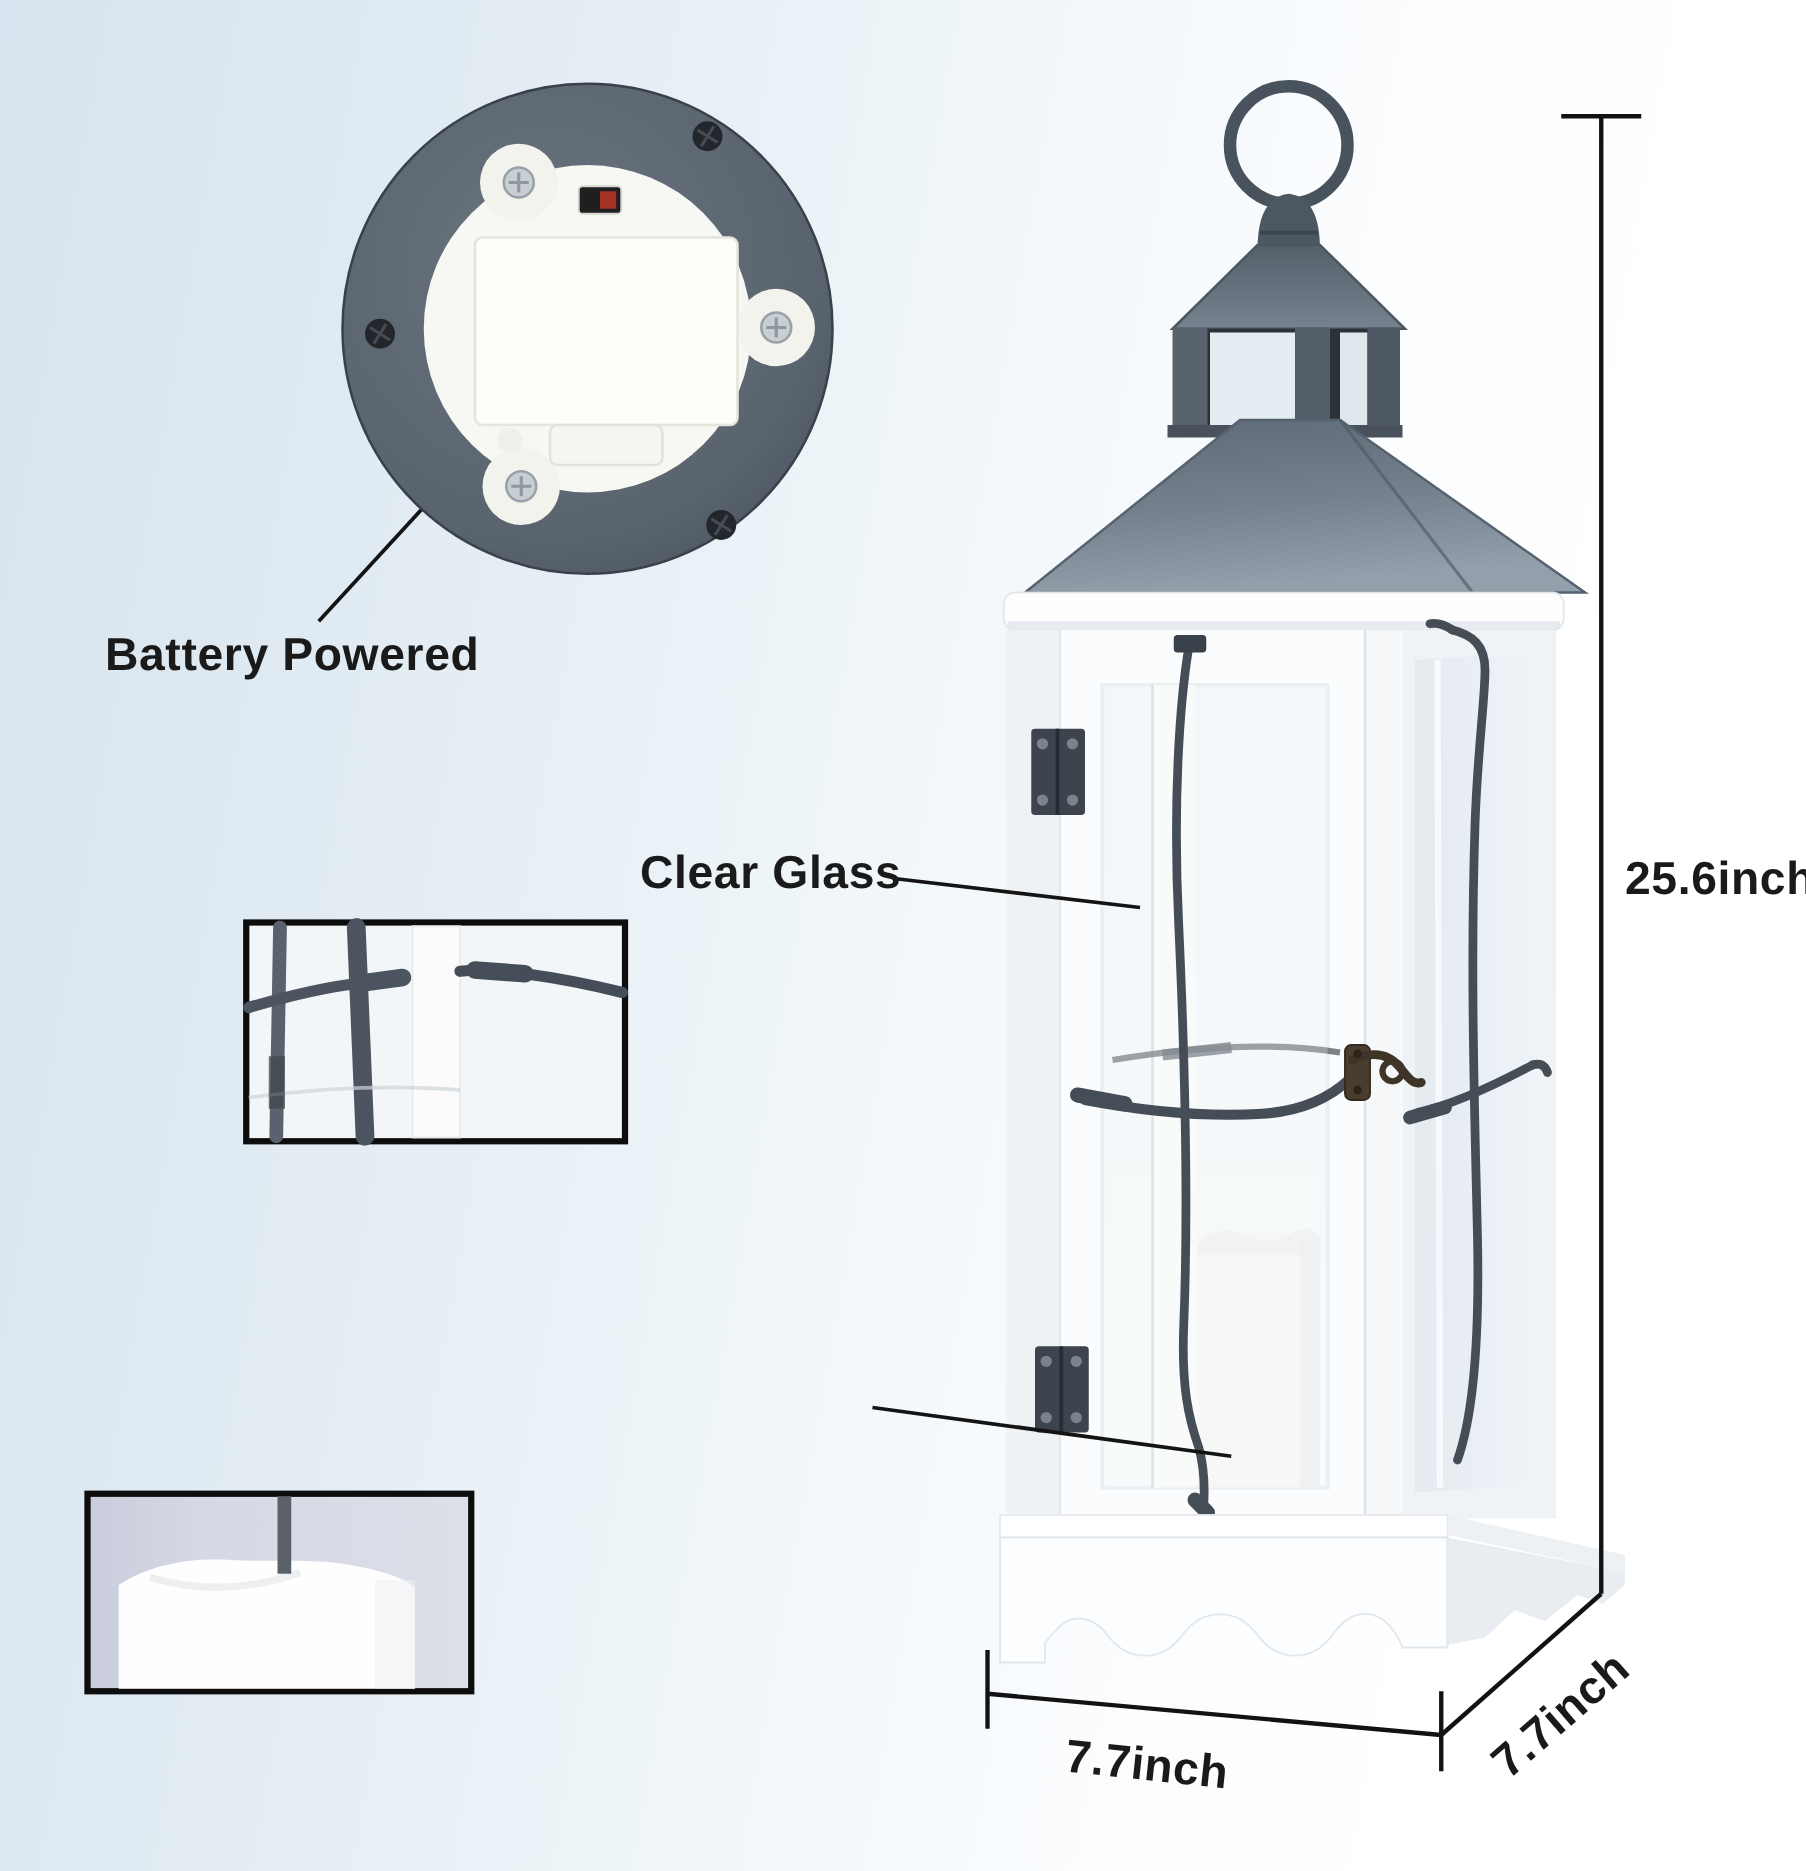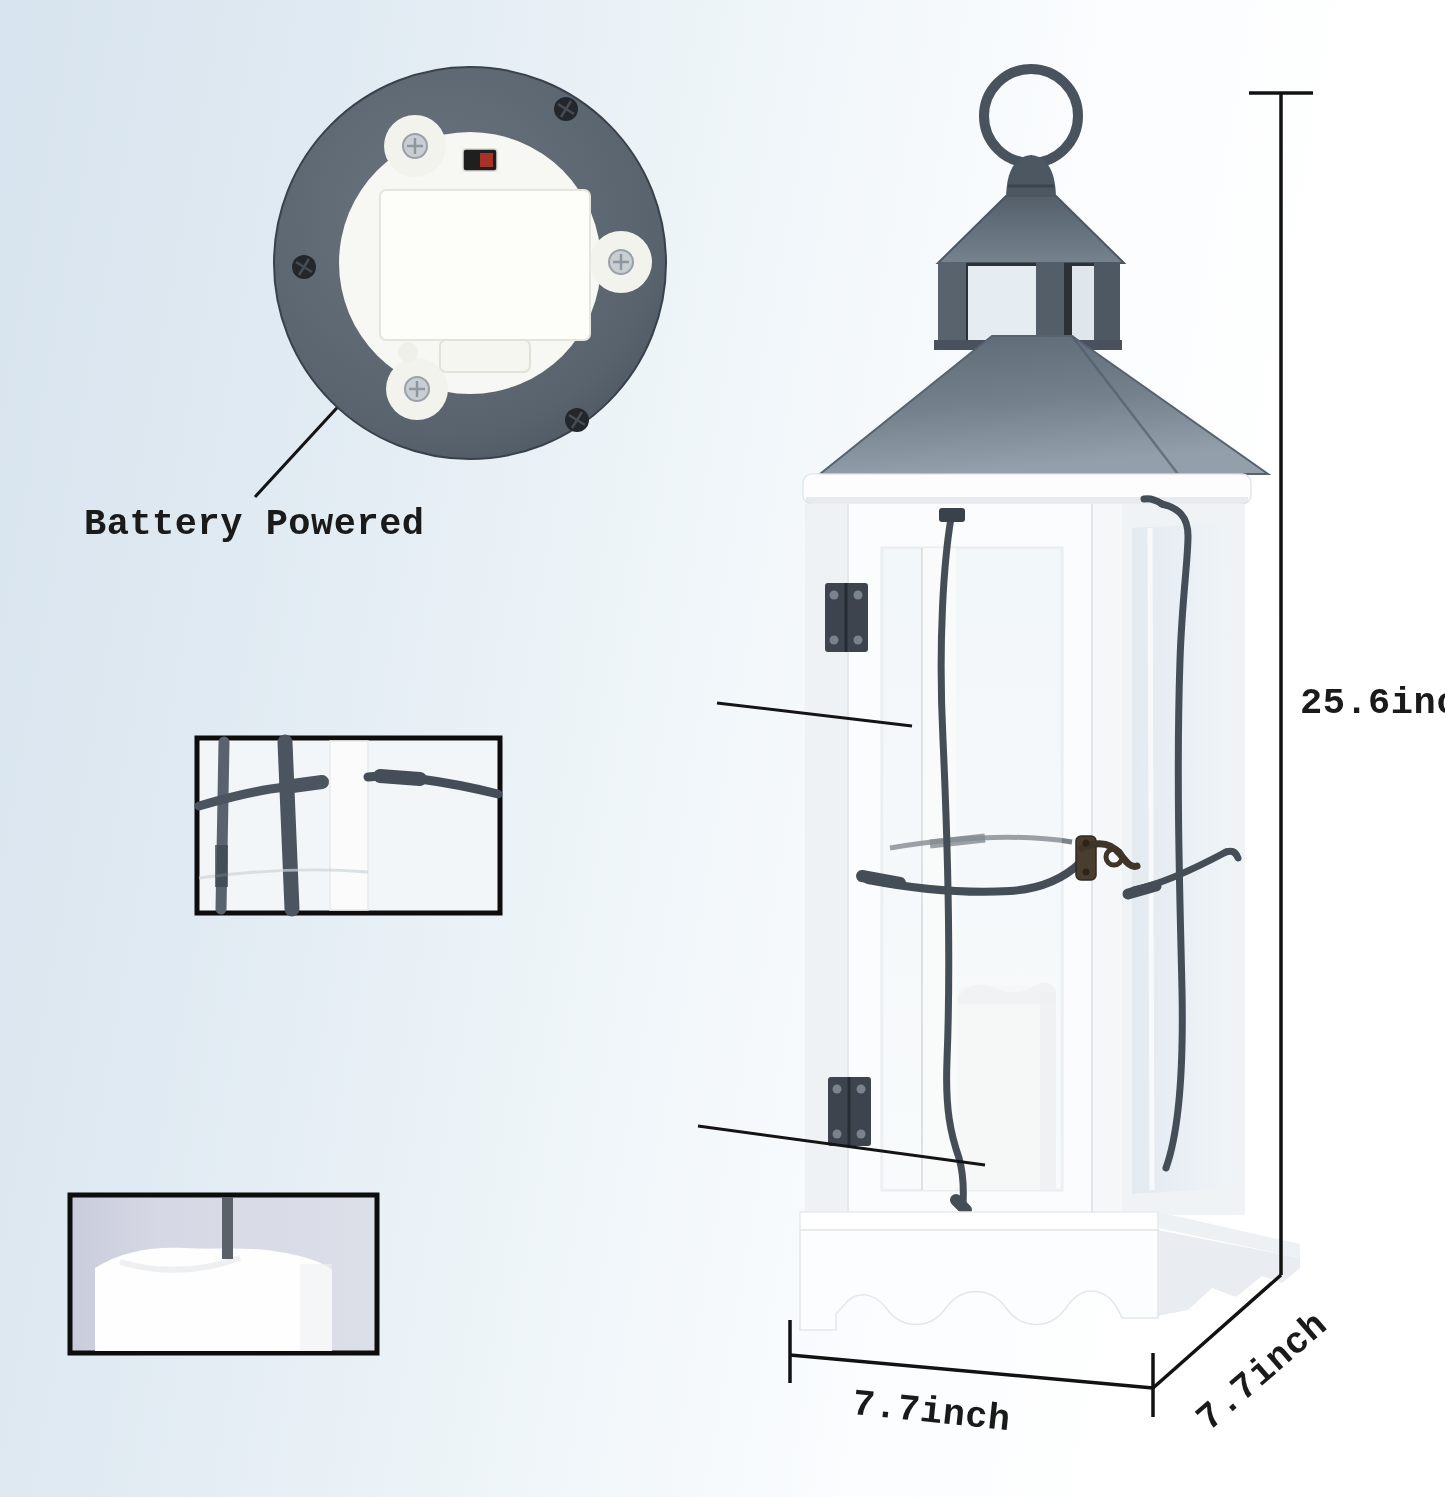--- a/index.html
+++ b/index.html
@@ -1,21 +1,21 @@
 <!DOCTYPE html>
 <html><head>
 <meta charset="utf-8">
 <style>
   html,body{margin:0;padding:0;}
   .stage{
     position:relative;
     width:1445px;height:1497px;
     overflow:hidden;
     background:linear-gradient(100deg,#d7e3ee 0%,#e0eaf2 20%,#edf4f8 42%,#fafcfe 64%,#ffffff 82%);
-    font-family:Liberation Mono, monospace;
+    font-family:Liberation Sans, sans-serif;
   }
   .scene{position:absolute;left:0;top:0;}
   .ann{
     position:absolute;
     color:#1a1a1a;
     font-weight:700;
     font-size:37px;
     letter-spacing:.5px;
     white-space:nowrap;
     line-height:44px;
@@ -249,20 +249,21 @@
       <rect x="70" y="1195" width="307" height="158" fill="url(#candleInsetBg)" stroke="#0d0d0d" stroke-width="5"></rect>
       <path d="M95,1351 L95,1268 C120,1252 150,1246 185,1248 C215,1250 248,1246 280,1252 C305,1256 322,1262 332,1270 L332,1351 Z" fill="#fefefe"></path>
       <path d="M120,1262 C160,1274 200,1272 240,1258" stroke="#ebedef" stroke-width="6" fill="none" opacity="0.9"></path>
       <rect x="300" y="1264" width="32" height="87" fill="#eef0f2" opacity="0.6"></rect>
       <rect x="222" y="1197" width="11" height="62" fill="#5a6169"></rect>
     </g>
   </svg>
 
   <div class="ann" style="left:84px;top:502px;">Battery Powered</div>
 
+  <div class="ann" style="left:512px;top:676px;">Clear Glass</div>
 
 
   <div class="ann" style="left:1300px;top:681px;">25.6inch</div>
 
   <div class="ann rot-width" style="left:852px;top:1390px;">7.7inch</div>
 
   <div class="ann rot-depth" style="left:1183px;top:1350px;">7.7inch</div>
 
 </div>
 

